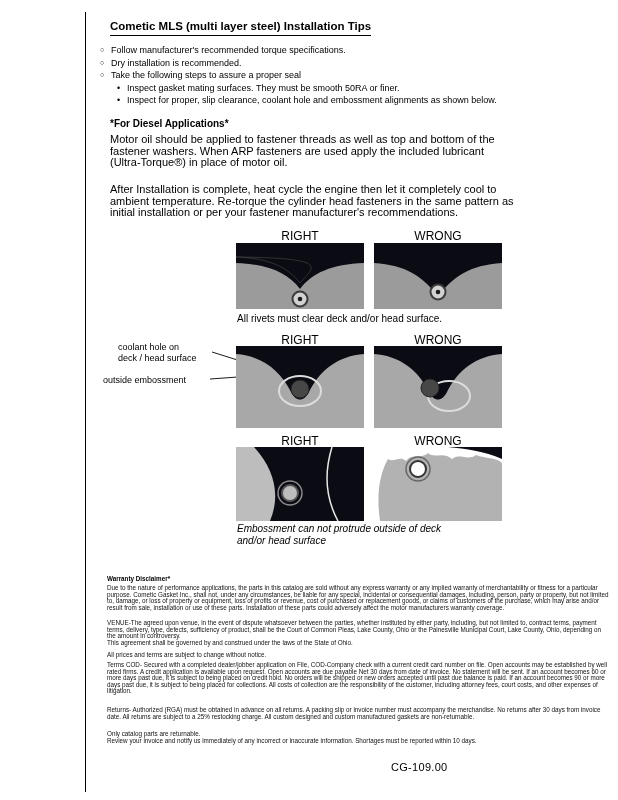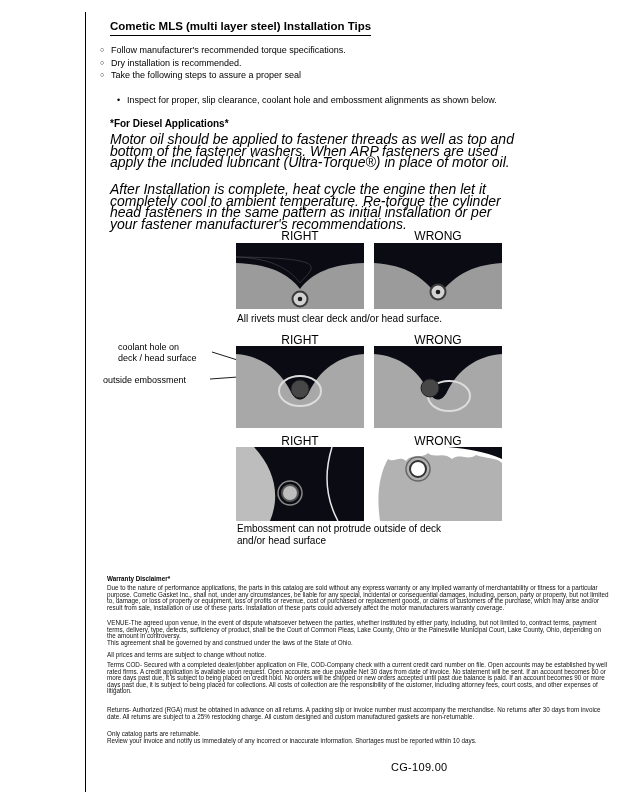--- a/index.html
+++ b/index.html
@@ -5,26 +5,26 @@
   html,body{margin:0;padding:0;background:#fff;}
   .page{position:relative;width:612px;height:800px;background:#ffffff;
         font-family:"Liberation Sans",sans-serif;color:#000;overflow:hidden;}
   .rule{position:absolute;left:85px;top:12px;width:1px;height:780px;background:#000;}
   .title{position:absolute;left:110px;top:20px;margin:0;font-size:11.5px;font-weight:bold;
          border-bottom:1.5px solid #000;padding-bottom:3px;white-space:nowrap;}
   .li{position:absolute;font-size:9px;white-space:nowrap;}
   .b1{display:inline-block;width:11px;font-size:7px;vertical-align:1px;}
   .b2{display:inline-block;width:10px;font-size:9px;}
   .h2{position:absolute;font-size:10px;font-weight:bold;white-space:nowrap;}
-  .para{position:absolute;font-size:14px;line-height:11.5px;width:404px;font-style:italic;}
+  .para{position:absolute;font-size:11px;line-height:11.5px;width:404px;}
   .note{position:absolute;font-size:9px;white-space:nowrap;}
   .dlabel{position:absolute;width:128px;text-align:center;font-size:12px;}
   .dimg{position:absolute;display:block;}
   .caption{position:absolute;font-size:10px;line-height:12px;}
-  .caption span{display:block;}
+  .caption span{display:block;font-style:italic;}
   .sidelabel{position:absolute;font-size:9px;line-height:10.5px;}
   .sidelabel span{display:block;}
   .overlay{position:absolute;}
   .fineh{position:absolute;font-size:6.3px;font-weight:bold;}
   .fine{position:absolute;font-size:6.3px;line-height:6.5px;width:503px;color:#111;}
   .footer{position:absolute;left:391px;top:761px;font-size:11px;letter-spacing:.3px;}
 </style>
 </head>
 <body>
 
@@ -35,20 +35,23 @@
   <h1 class="title">Cometic MLS (multi layer steel) Installation Tips</h1>
 
   <div class="li" style="left:100px;top:45px;">
     <span class="b1">○</span><span>Follow manufacturer's recommended torque specifications.</span>
   </div>
   <div class="li" style="left:100px;top:57.5px;">
     <span class="b1">○</span><span>Dry installation is recommended.</span>
   </div>
   <div class="li" style="left:100px;top:70px;">
     <span class="b1">○</span><span>Take the following steps to assure a proper seal</span>
+  </div>
+  <div class="li" style="left:117px;top:82.5px;">
+    <span class="b2">•</span><span>Inspect gasket mating surfaces.  They must be smooth 50RA or finer.</span>
   </div>
   <div class="li" style="left:117px;top:95px;">
     <span class="b2">•</span><span>Inspect for proper, slip clearance, coolant hole and embossment alignments as shown below.</span>
   </div>
 
   <div class="h2" style="left:110px;top:118px;">*For Diesel Applications*</div>
   <div class="para" style="left:110px;top:134px;">Motor oil should be applied to fastener threads as well as top and bottom of the fastener washers. When ARP fasteners are used apply the included lubricant (Ultra-Torque®) in place of motor oil.</div>
   <div class="para" style="left:110px;top:184px;">After Installation is complete, heat cycle the engine then let it completely cool to ambient temperature. Re-torque the cylinder head fasteners in the same pattern as initial installation or per your fastener manufacturer's recommendations.</div>
 
   <div class="dlabel" style="left:236px;top:229px;">RIGHT</div>

